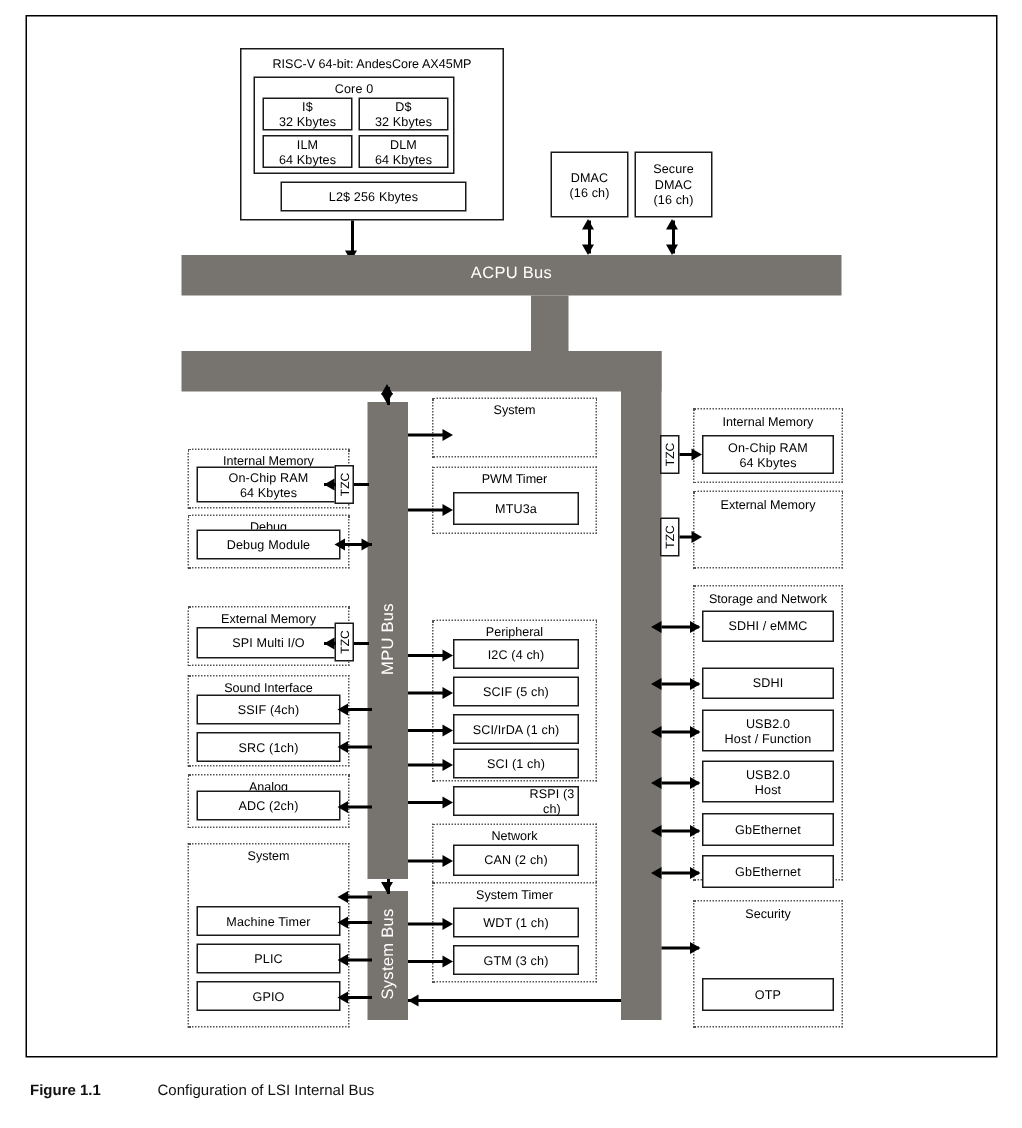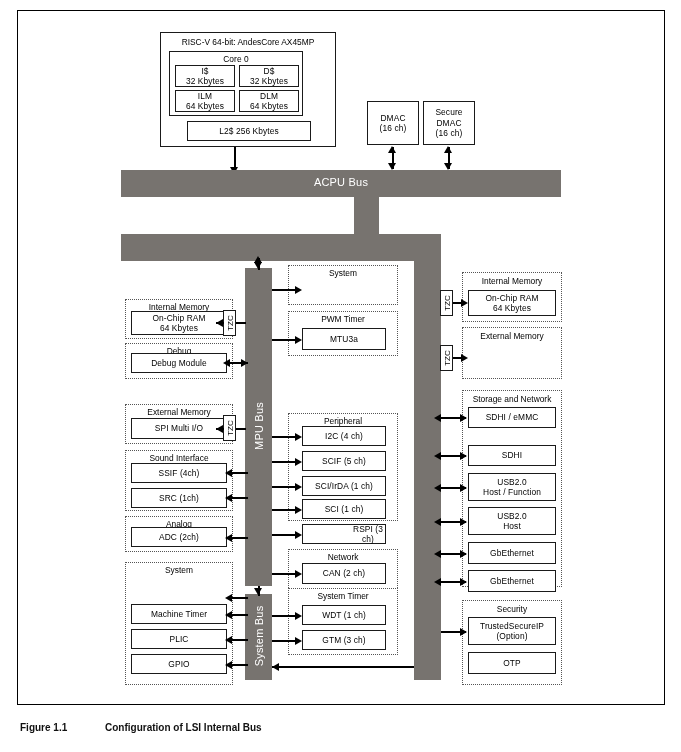--- a/index.html
+++ b/index.html
@@ -55,21 +55,21 @@
   .tzc span{position:absolute;left:50%;top:50%;font-size:8px;
             white-space:nowrap;transform:translate(-50%,-50%) rotate(-90deg);}
 
   
   .cpu-outer{position:absolute;border:1.4px solid #1a1a1a;background:#fff;
              box-sizing:border-box;}
   .cpu-title{position:absolute;left:0;right:0;text-align:center;font-size:8.4px;}
 
   
   .caption{position:absolute;font-size:10px;font-weight:bold;color:#111;}
-  .caption-txt{position:absolute;font-size:10px;font-weight:bold;color:#111;}
+  .caption-txt{position:absolute;font-size:10px;font-weight:normal;color:#111;}
 </style>
 </head>
 <body>
 
 <div id="stage">
 
   <div class="frame"></div>
 
   <div class="cpu-outer" style="left:160px;top:32px;width:176px;height:115px;">
     <div class="cpu-title" style="top:4px;">RISC-V 64-bit: AndesCore AX45MP</div>
@@ -348,24 +348,20 @@
   <div class="ar ar-r" style="left:460px;top:549.5px;"></div>
 
   <div class="box b2" style="left:468px;top:570px;width:88px;height:22px;">GbEthernet</div>
   <div class="ln ln-h" style="left:441px;top:581px;width:25px;"></div>
   <div class="ar ar-l" style="left:434px;top:577.5px;"></div>
   <div class="ar ar-r" style="left:460px;top:577.5px;"></div>
 
   <div class="grp" style="left:462px;top:600px;width:100px;height:85px;">
     <div class="grp-title" style="top:3px;">Security</div>
   </div>
-  <div class="box b2" style="left:468px;top:617px;width:88px;height:28px;flex-direction:column;">
-    <span>TrustedSecureIP</span>
-    <span>(Option)</span>
-  </div>
   <div class="ln ln-h" style="left:441px;top:631px;width:25px;"></div>
   <div class="ar ar-r" style="left:460px;top:627.5px;"></div>
 
   <div class="box b2" style="left:468px;top:652px;width:88px;height:22px;">OTP</div>
 
   <div class="caption" style="left:20px;top:722px;">Figure 1.1</div>
   <div class="caption-txt" style="left:105px;top:722px;">Configuration of LSI Internal Bus</div>
 
 </div>
 

